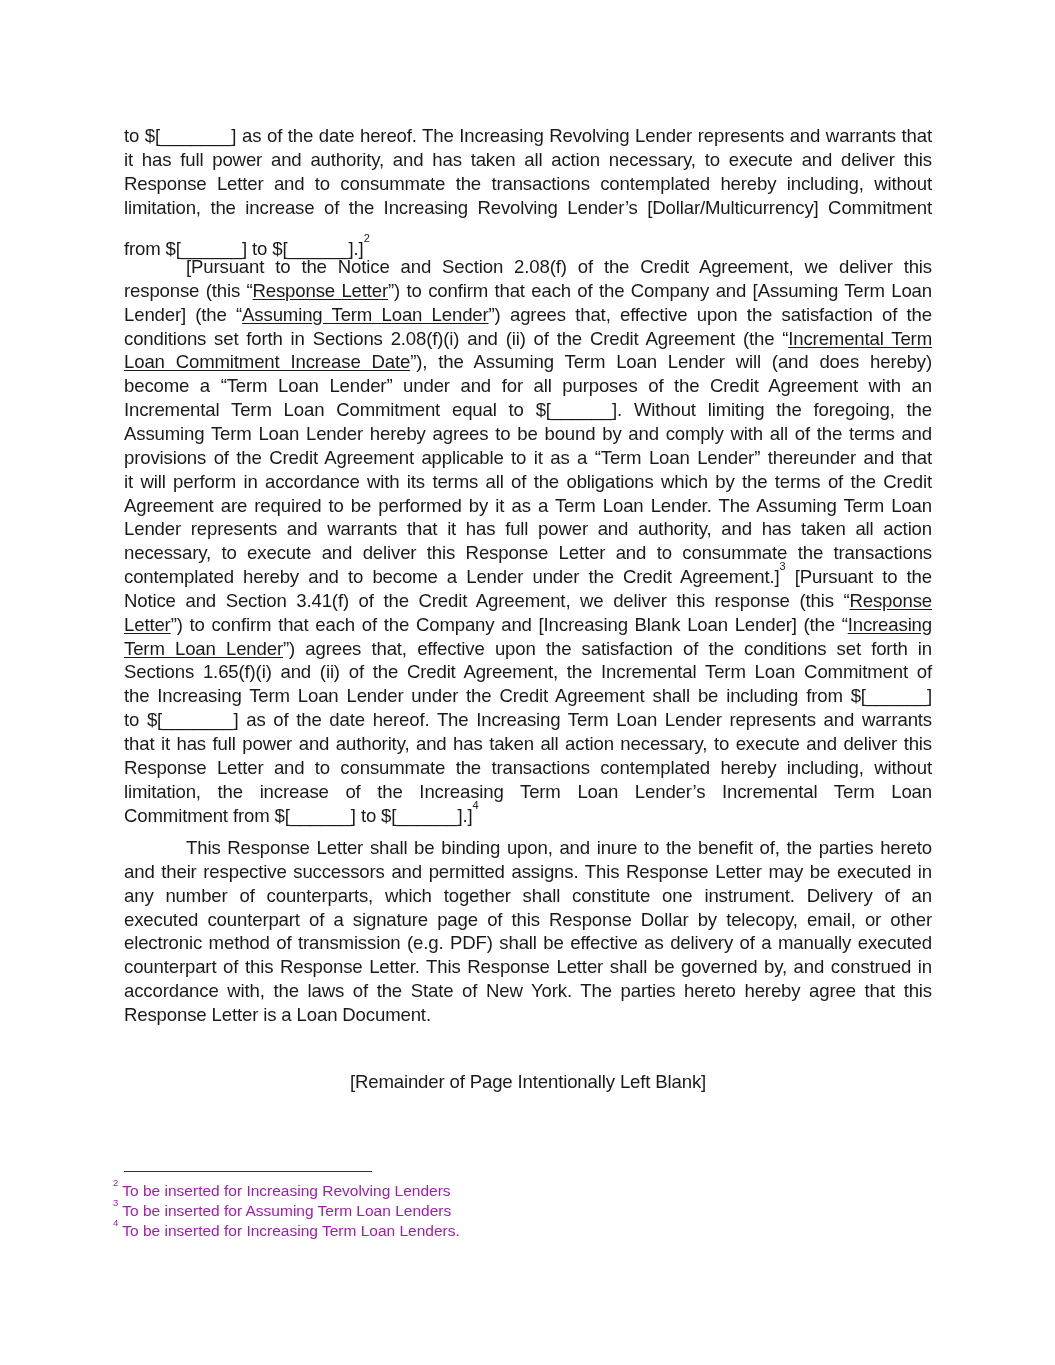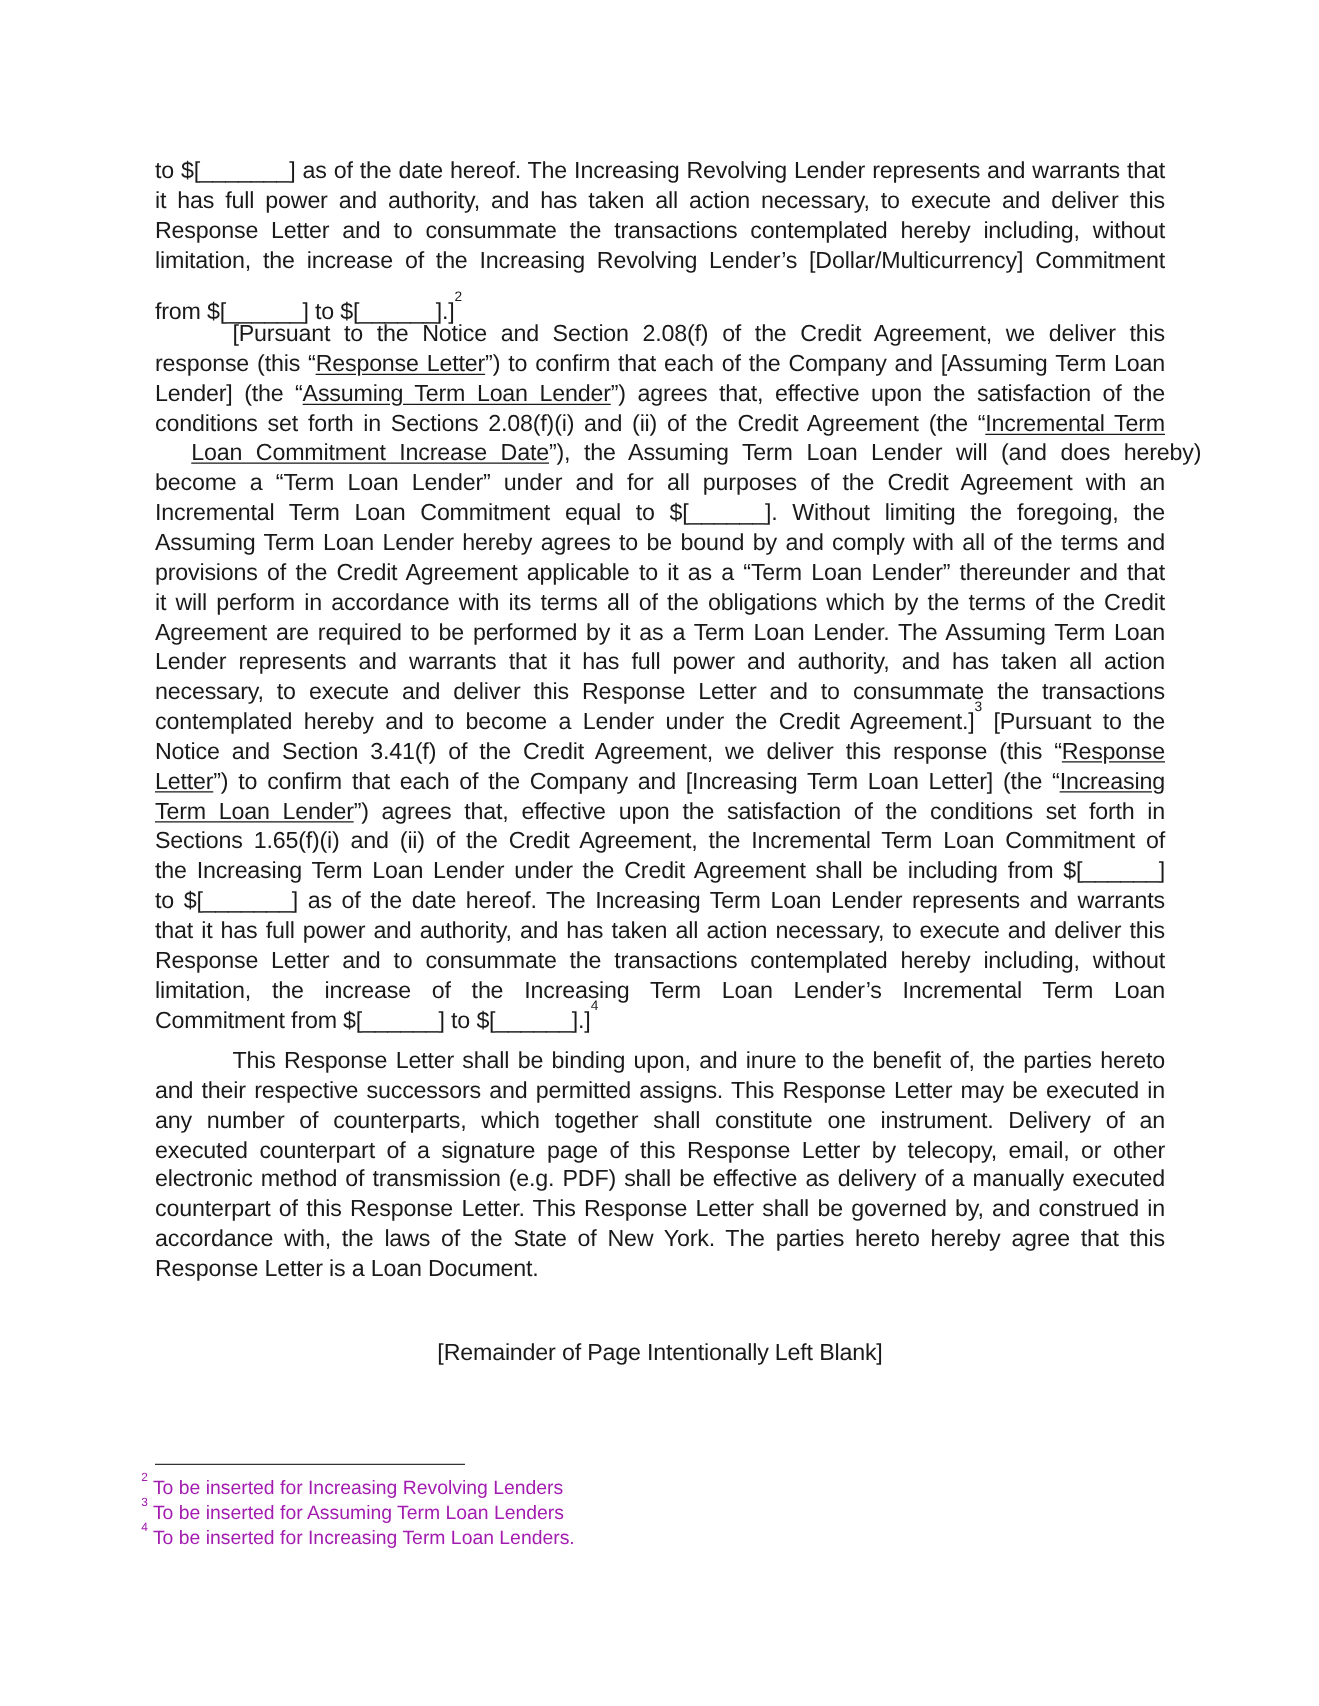--- a/index.html
+++ b/index.html
@@ -27,46 +27,46 @@
         <div class="line" style="top: 147.85px;"><span>it has full power and authority, and has taken all action necessary, to execute and deliver this</span></div>
         <div class="line" style="top: 171.7px;"><span>Response Letter and to consummate the transactions contemplated hereby including, without</span></div>
         <div class="line" style="top: 195.55px;"><span>limitation, the increase of the Increasing Revolving Lender’s [Dollar/Multicurrency] Commitment</span></div>
         <div class="line last" style="top: 237px;"><span>from $[______] to $[______].]</span><span class="sup">2</span></div>
       </div>
       <div>
         <div class="line" style="top: 255px;"><span style="display: inline-block; width: 62px;"></span><span>[Pursuant to the Notice and Section 2.08(f) of the Credit Agreement, we deliver this</span></div>
         <div class="line" style="top: 278.85px;"><span>response (this “</span><span class="u">Response Letter</span><span>”) to confirm that each of the Company and [Assuming Term Loan</span></div>
         <div class="line" style="top: 302.7px;"><span>Lender] (the “</span><span class="u">Assuming Term Loan Lender</span><span>”) agrees that, effective upon the satisfaction of the</span></div>
         <div class="line" style="top: 326.55px;"><span>conditions set forth in Sections 2.08(f)(i) and (ii) of the Credit Agreement (the “</span><span class="u">Incremental Term</span></div>
-        <div class="line" style="top: 350.4px; margin-left: 29px;"><span class="u">Loan Commitment Increase Date</span><span>”), the Assuming Term Loan Lender will (and does hereby)</span></div>
+        <div class="line" style="top: 350.4px;"><span class="u">Loan Commitment Increase Date</span><span>”), the Assuming Term Loan Lender will (and does hereby)</span></div>
         <div class="line" style="top: 374.25px;"><span>become a “Term Loan Lender” under and for all purposes of the Credit Agreement with an</span></div>
         <div class="line" style="top: 398.1px;"><span>Incremental Term Loan Commitment equal to $[______]. Without limiting the foregoing, the</span></div>
         <div class="line" style="top: 421.95px;"><span>Assuming Term Loan Lender hereby agrees to be bound by and comply with all of the terms and</span></div>
         <div class="line" style="top: 445.8px;"><span>provisions of the Credit Agreement applicable to it as a “Term Loan Lender” thereunder and that</span></div>
         <div class="line" style="top: 469.65px;"><span>it will perform in accordance with its terms all of the obligations which by the terms of the Credit</span></div>
         <div class="line" style="top: 493.5px;"><span>Agreement are required to be performed by it as a Term Loan Lender. The Assuming Term Loan</span></div>
         <div class="line" style="top: 517.35px;"><span>Lender represents and warrants that it has full power and authority, and has taken all action</span></div>
         <div class="line" style="top: 541.2px;"><span>necessary, to execute and deliver this Response Letter and to consummate the transactions</span></div>
         <div class="line" style="top: 565.05px;"><span>contemplated hereby and to become a Lender under the Credit Agreement.]</span><span class="sup">3</span><span> [Pursuant to the</span></div>
         <div class="line" style="top: 588.9px;"><span>Notice and Section 3.41(f) of the Credit Agreement, we deliver this response (this “</span><span class="u">Response</span></div>
-        <div class="line" style="top: 612.75px;"><span class="u">Letter</span><span>”) to confirm that each of the Company and [Increasing Term Loan Letter] (the “</span><span class="u">Increasing</span></div>
+        <div class="line" style="top: 612.75px;"><span class="u">Letter</span><span>”) to confirm that each of the Company and [Increasing Blank Loan Lender] (the “</span><span class="u">Increasing</span></div>
         <div class="line" style="top: 636.6px;"><span class="u">Term Loan Lender</span><span>”) agrees that, effective upon the satisfaction of the conditions set forth in</span></div>
         <div class="line" style="top: 660.45px;"><span>Sections 1.65(f)(i) and (ii) of the Credit Agreement, the Incremental Term Loan Commitment of</span></div>
         <div class="line" style="top: 684.3px;"><span>the Increasing Term Loan Lender under the Credit Agreement shall be including from $[______]</span></div>
         <div class="line" style="top: 708.15px;"><span>to $[_______] as of the date hereof. The Increasing Term Loan Lender represents and warrants</span></div>
         <div class="line" style="top: 732px;"><span>that it has full power and authority, and has taken all action necessary, to execute and deliver this</span></div>
         <div class="line" style="top: 755.85px;"><span>Response Letter and to consummate the transactions contemplated hereby including, without</span></div>
         <div class="line" style="top: 779.7px;"><span>limitation, the increase of the Increasing Term Loan Lender’s Incremental Term Loan</span></div>
         <div class="line last" style="top: 803.55px;"><span>Commitment from $[______] to $[______].]</span><span class="sup">4</span></div>
       </div>
       <div>
         <div class="line" style="top: 836px;"><span style="display: inline-block; width: 62px;"></span><span>This Response Letter shall be binding upon, and inure to the benefit of, the parties hereto</span></div>
         <div class="line" style="top: 859.85px;"><span>and their respective successors and permitted assigns. This Response Letter may be executed in</span></div>
         <div class="line" style="top: 883.7px;"><span>any number of counterparts, which together shall constitute one instrument. Delivery of an</span></div>
-        <div class="line" style="top: 907.55px;"><span>executed counterpart of a signature page of this Response Letter by telecopy, email, or other</span></div>
+        <div class="line" style="top: 907.55px;"><span>executed counterpart of a signature page of this Response Dollar by telecopy, email, or other</span></div>
         <div class="line" style="top: 931.4px;"><span>electronic method of transmission (e.g. PDF) shall be effective as delivery of a manually executed</span></div>
         <div class="line" style="top: 955.25px;"><span>counterpart of this Response Letter. This Response Letter shall be governed by, and construed in</span></div>
         <div class="line" style="top: 979.1px;"><span>accordance with, the laws of the State of New York. The parties hereto hereby agree that this</span></div>
         <div class="line last" style="top: 1002.95px;"><span>Response Letter is a Loan Document.</span></div>
       </div>
     </div>
   <div class="body-text" style="top:0;">
     <div class="line center" style="top:1035px;">[Remainder of Page Intentionally Left Blank]</div>
   </div>
   <div class="rule"></div>

